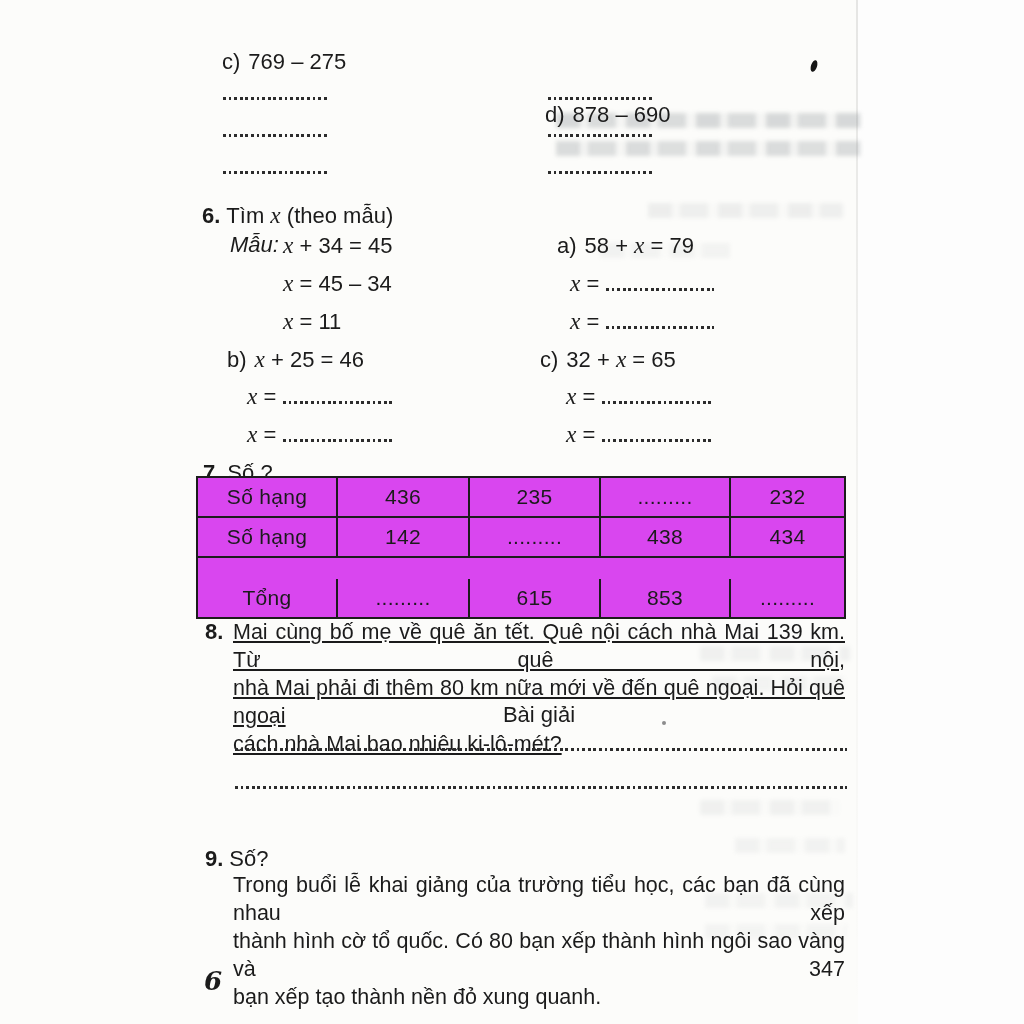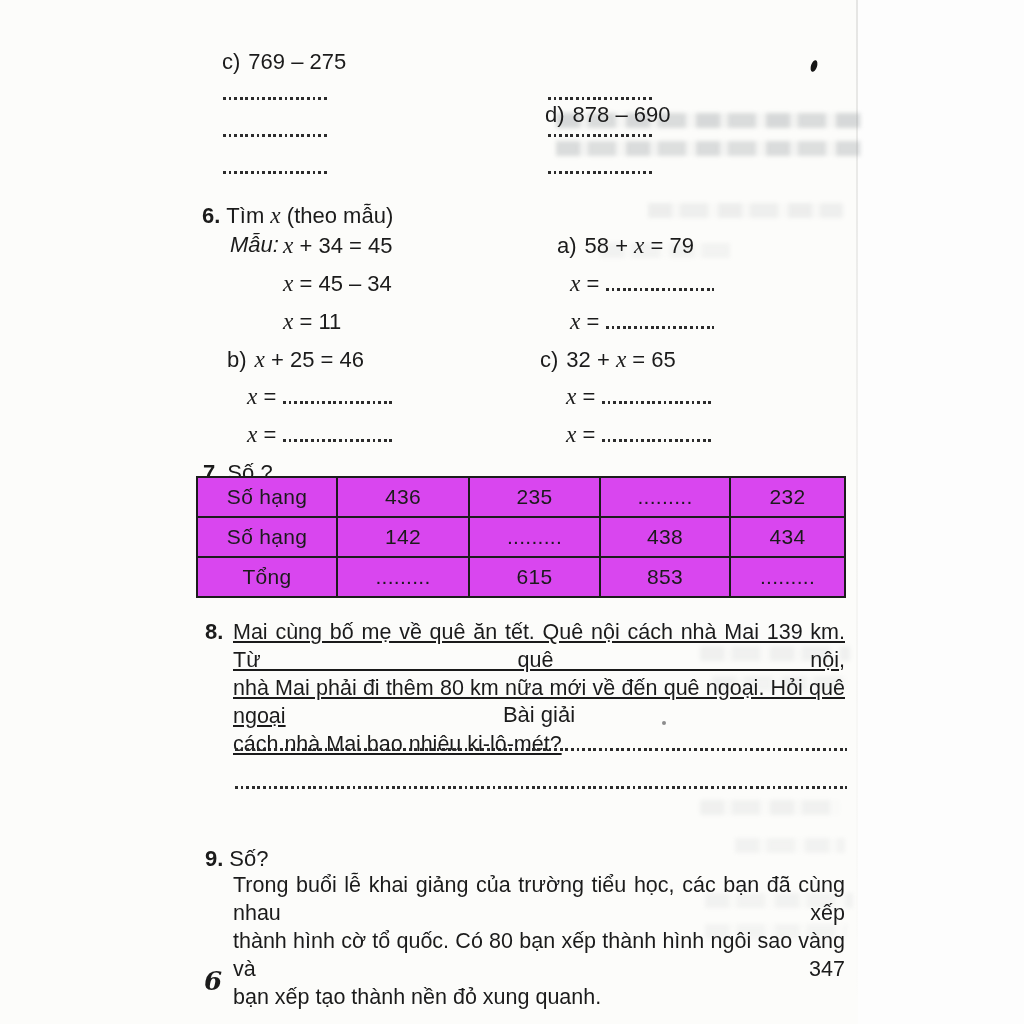--- a/index.html
+++ b/index.html
@@ -32,21 +32,21 @@
     position:absolute; left:196px; top:476px;
     display:grid; grid-template-columns:140px 132px 131px 130px 113px;
     border:2px solid #1c1c1c; background:#d946ef;
   }
   .tbl .cell {
     height:38px; display:flex; align-items:center; justify-content:center;
     border-right:2px solid #1c1c1c; border-bottom:2px solid #1c1c1c;
     font-size:21px; letter-spacing:.3px;
   }
   .tbl .cell:nth-child(5n) { border-right:none; }
-  .tbl .cell:nth-child(n+11) { border-bottom:none; }
+  .tbl .cell:nth-child(n+11) { border-bottom:none;margin-top:21px; }
   .bleed {
     position:absolute; height:15px; filter:blur(2px); pointer-events:none;
     background:repeating-linear-gradient(90deg,
       rgba(128,135,140,.55) 0 24px, rgba(128,135,140,.15) 24px 32px,
       rgba(128,135,140,.5) 32px 60px, rgba(128,135,140,.1) 60px 70px);
   }
   .pageno {
     font-family:"DejaVu Serif", serif; font-style:italic; font-weight:bold;
     font-size:26px;
   }

